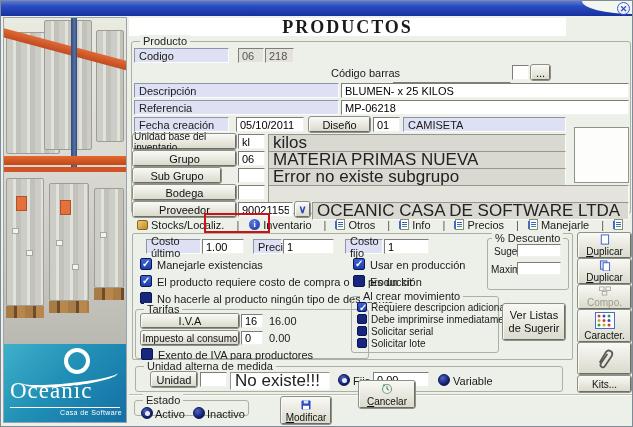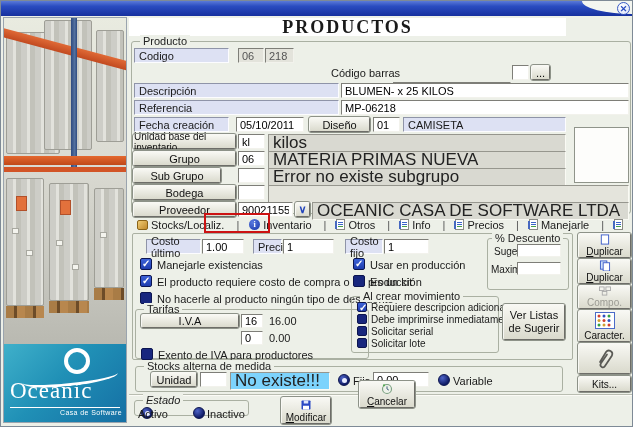--- a/index.html
+++ b/index.html
@@ -256,20 +256,23 @@
   <div class="txt" style="left:369px;top:275px;">Es un kit</div>
 
   <div class="gb" style="left:134px;top:308px;width:234px;height:50px;">
     <span class="gl">Tarifas</span>
   </div>
   <div class="btn" style="left:140px;top:313px;width:98px;height:14px;">
       <span>I.V.A</span>
     </div>
   <input class="fld" style="left: 240px; top: 313px; width: 22px; height: 14px;" value="16">
   <div class="txt" style="left:268px;top:314px;">16.00</div>
+  <div class="btn" style="left:140px;top:330px;width:98px;height:14px;">
+      <span style="font-size:10px;">Impuesto al consumo</span>
+    </div>
   <input class="fld" style="left: 240px; top: 330px; width: 22px; height: 14px;" value="0">
   <div class="txt" style="left:268px;top:331px;">0.00</div>
   <span class="cb" style="left:140px;top:347px;"></span>
   <div class="txt" style="left:157px;top:348px;">Exento de IVA para productores</div>
 
   <div class="gb" style="left:350px;top:295px;width:148px;height:57px;">
     <span class="gl tiny">Al crear movimiento</span>
   </div>
   <span class="cb on" style="left:356px;top:301px;width:10px;height:10px;"></span>
   <div class="txt tiny" style="left:370px;top:301px;">Requiere descripcion adicional</div>
@@ -277,27 +280,27 @@
   <div class="txt tiny" style="left:370px;top:313px;">Debe imprimirse inmediatamente</div>
   <span class="cb" style="left:356px;top:325px;width:10px;height:10px;"></span>
   <div class="txt tiny" style="left:370px;top:325px;">Solicitar serial</div>
   <span class="cb" style="left:356px;top:337px;width:10px;height:10px;"></span>
   <div class="txt tiny" style="left:370px;top:337px;">Solicitar lote</div>
   <div class="btn" style="left:502px;top:303px;width:62px;height:36px;text-align:center;line-height:1.2;">
       <span>Ver Listas de Sugerir</span>
     </div>
 
   <div class="gb" style="left:134px;top:365px;width:428px;height:26px;">
-    <span class="gl tiny">Stocks alterna de medida</span>
+    <span class="gl tiny">Unidad alterna de medida</span>
   </div>
   <div class="btn" style="left:150px;top:371px;width:46px;height:15px;">
       <span>Unidad</span>
     </div>
   <input class="fld" style="left: 199px; top: 371px; width: 27px; height: 15px;" value="">
-  <div class="ro" style="left:229px;top:371px;width:100px;height:15px;background:#7dd3fc;">No existe!!!</div>
+  <div class="ro" style="left:229px;top:371px;width:100px;height:15px;background:#ffffff;">No existe!!!</div>
   <span class="rad on" style="left:337px;top:373px;"></span>
   <div class="txt" style="left:352px;top:374px;">Fija</div>
   <input class="fld" style="left: 372px; top: 371px; width: 56px; height: 15px;" value="0.00">
   <span class="rad" style="left:437px;top:373px;"></span>
   <div class="txt" style="left:452px;top:374px;">Variable</div>
 
   <div class="btn col" style="left:577px;top:232px;width:53px;height:25px;">
     <svg width="13" height="12" viewBox="0 0 13 12">
         <rect x="3" y="1" width="8" height="10" fill="#fff" stroke="#3a5ac8"></rect>
       </svg>
@@ -337,25 +340,25 @@
     <svg width="24" height="26" viewBox="0 0 24 24">
         <path d="M7 15 L13 5 a3.5 3.5 0 0 1 6 3.5 L12 19 a2.4 2.4 0 0 1 -4.2 -2.4 L14 7.5" fill="none" stroke="#5a5a55" stroke-width="1.7" stroke-linecap="round"></path>
       </svg>
   </div>
   <div class="btn" style="left:577px;top:375px;width:53px;height:16px;font-size:10px;">
       <span>Kits...</span>
     </div>
 
   <div id="divider"></div>
 
-  <div class="gb" style="left:133px;top:399px;width:115px;height:16px;font-style:italic;">
+  <div class="gb" style="left:133px;top:399px;width:115px;height:16px;">
     <span class="gl">Estado</span>
   </div>
   <span class="rad on" style="left:140px;top:406px;"></span>
-  <div class="txt" style="left:137px;top:407px;">Activo</div>
+  <div class="txt" style="left:154px;top:407px;">Activo</div>
   <span class="rad" style="left:192px;top:406px;"></span>
   <div class="txt" style="left:206px;top:407px;">Inactivo</div>
   <div class="btn col" style="left:280px;top:396px;width:50px;height:27px;">
     <svg width="12" height="12" viewBox="0 0 16 16">
         <rect x="2" y="2" width="12" height="12" rx="1" fill="#2a48c4"></rect>
         <rect x="5" y="2" width="6" height="4" fill="#dfe6fa"></rect>
         <rect x="4" y="9" width="8" height="5" fill="#fff"></rect>
       </svg>
     <span class="ulf">Modificar</span>
   </div>

